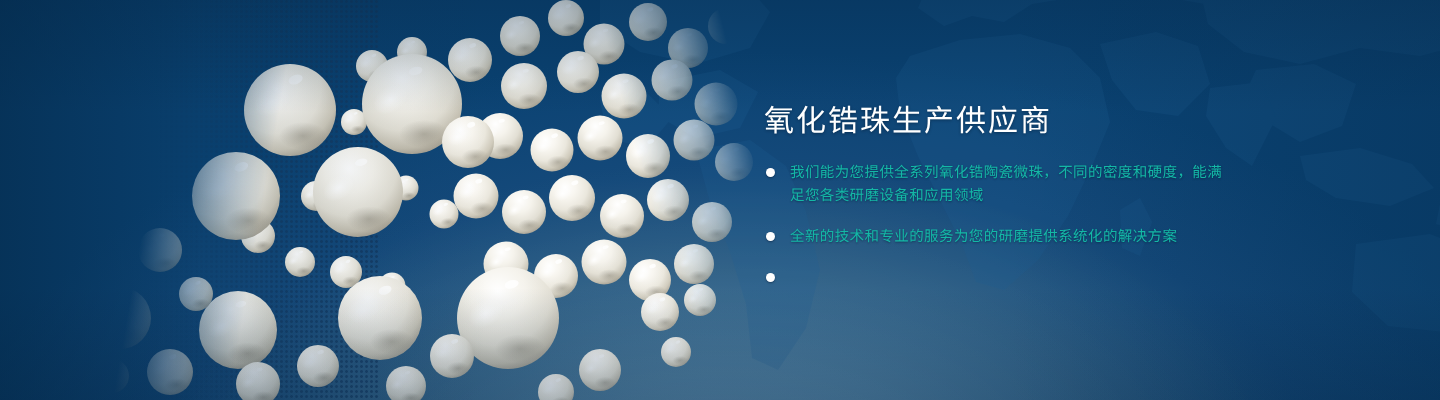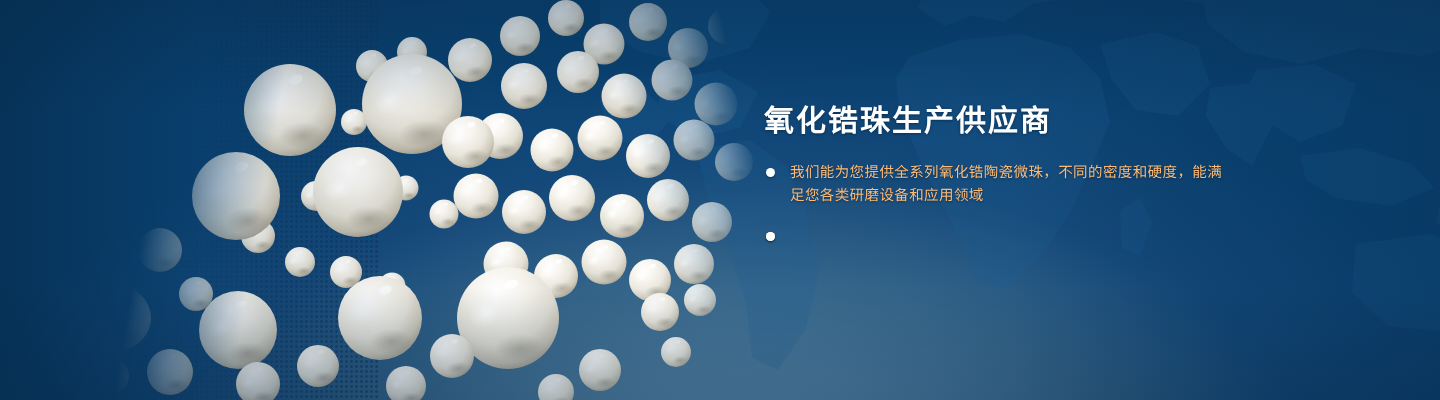--- a/index.html
+++ b/index.html
@@ -74,32 +74,32 @@
   
   .copy{
     position:absolute;
     left:764px; top:104px;
     width:470px;
   }
   .headline{
     margin:0 0 22px 0;
     color:#ffffff;
     font-size:30px;
-    font-weight:700;
+    font-weight:400;
     letter-spacing:2px;
     line-height:1.15;
     text-shadow:0 1px 3px rgba(0,20,40,.45);
     white-space:nowrap;
   }
   .bullets{list-style:none;margin:0;padding:0;}
   .bullet{
     position:relative;
     padding-left:26px;
     margin-bottom:6px;
-    color:#fdba74;
+    color:#14b8a6;
     font-size:14.5px;
     line-height:23.5px;
     letter-spacing:.4px;
     text-shadow:0 1px 2px rgba(0,20,40,.45);
     margin-top:17px;
   }
   .bullet:last-child{margin-bottom:0;}
   .dot{
     position:absolute;
     left:2px; top:7.5px;
@@ -284,20 +284,21 @@
 
     <h1 class="headline">氧化锆珠生产供应商</h1>
 
     <ul class="bullets">
       <li class="bullet">
         <span class="dot"></span>
         <span>我们能为您提供全系列氧化锆陶瓷微珠，不同的密度和硬度，能满足您各类研磨设备和应用领域</span>
       </li>
       <li class="bullet">
         <span class="dot"></span>
+        <span>全新的技术和专业的服务为您的研磨提供系统化的解决方案</span>
       </li>
       <li class="bullet">
         <span class="dot"></span>
       </li>
     </ul>
 
   </div>
 
 </div>
 

